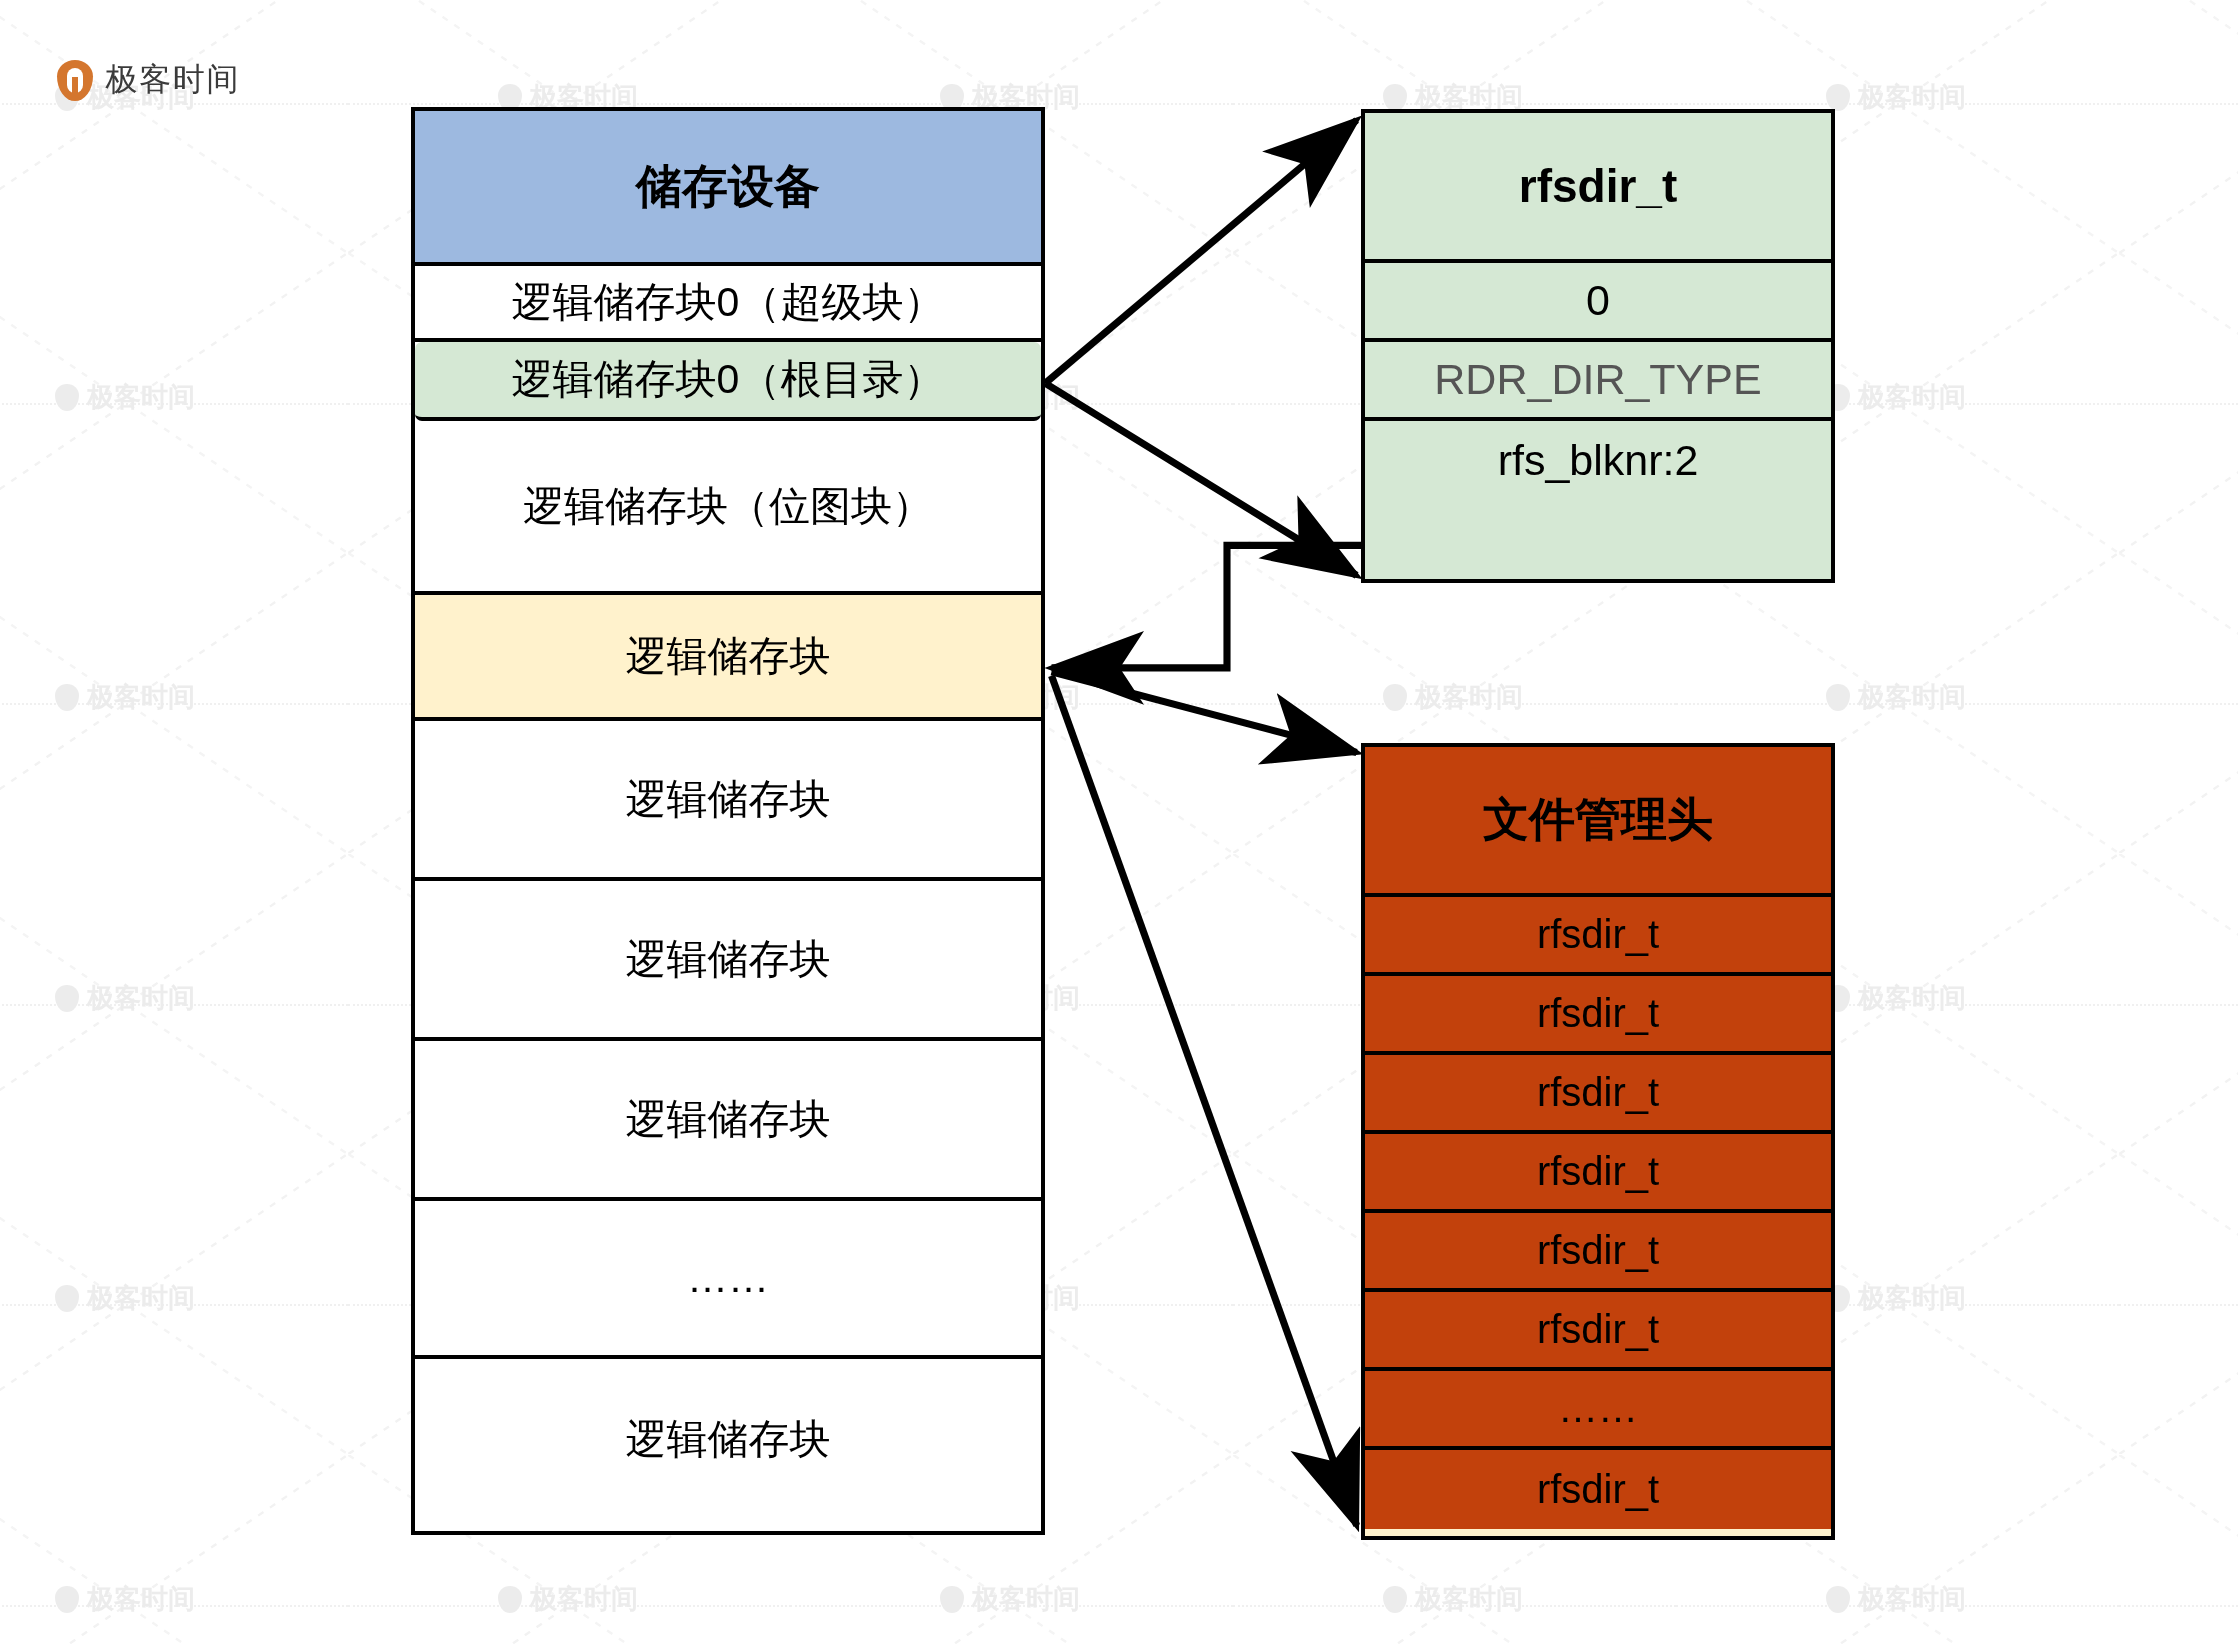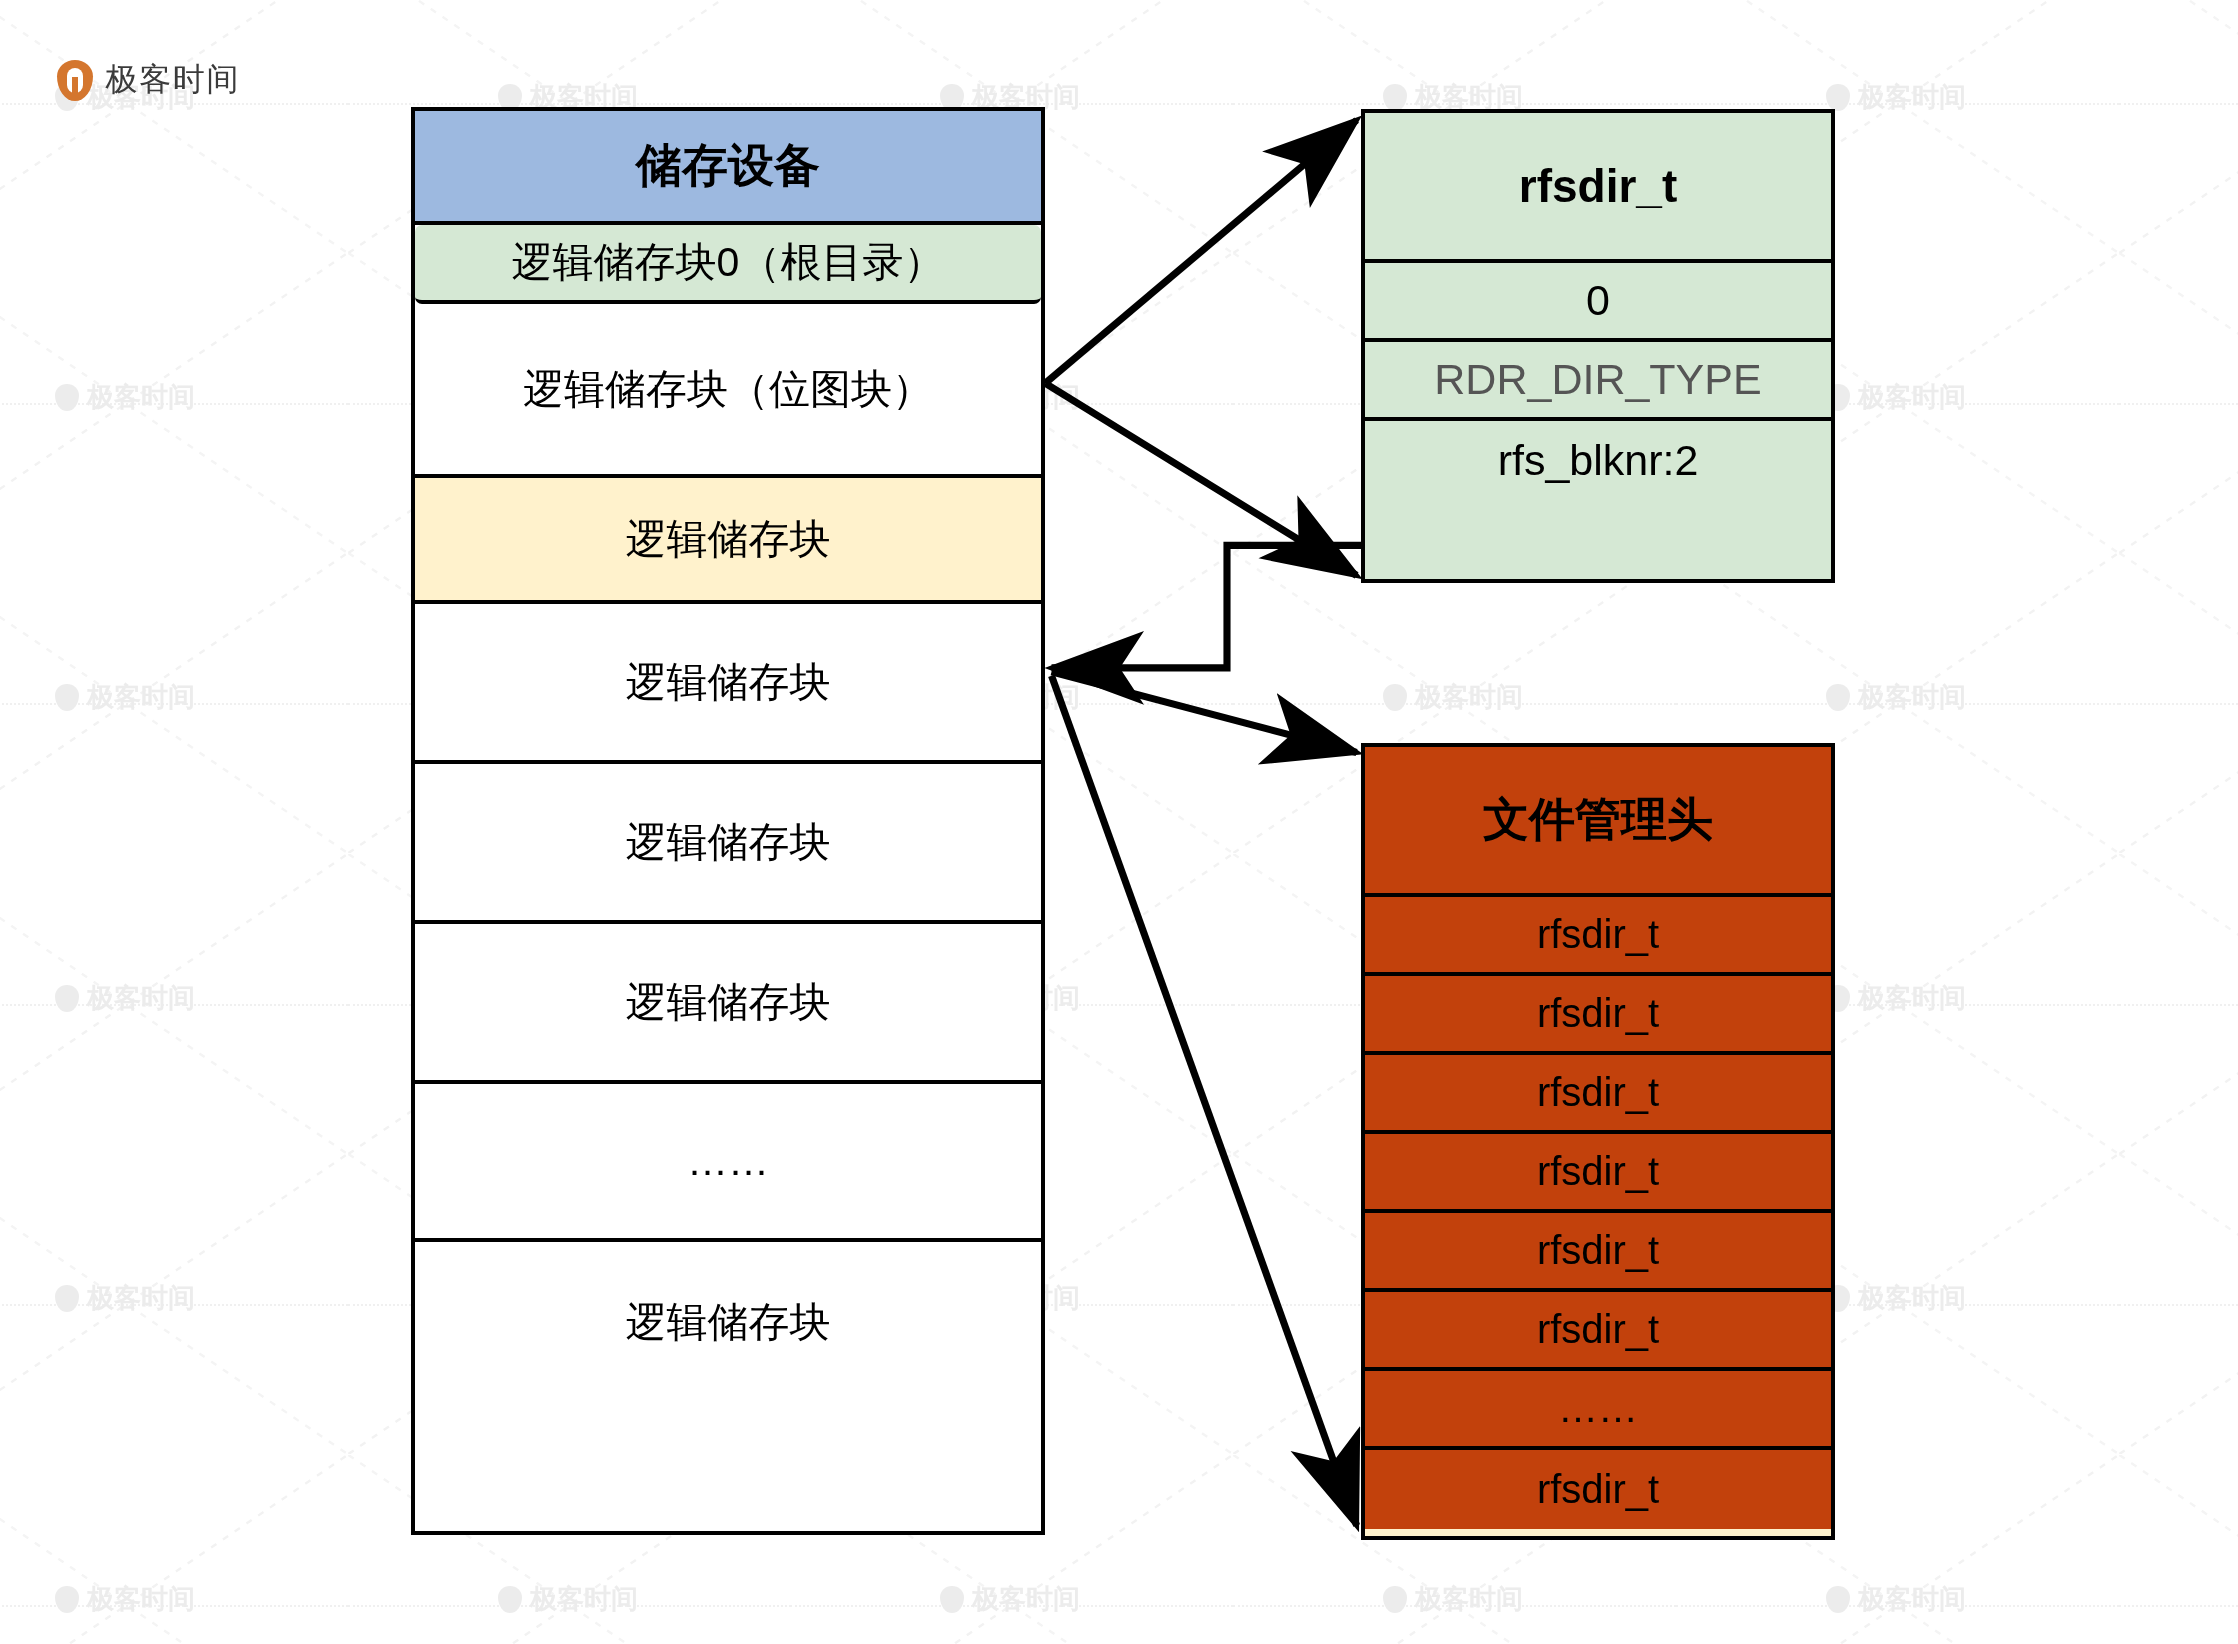--- a/index.html
+++ b/index.html
@@ -127,21 +127,21 @@
     text-align: center;
     color: #000000;
     border-bottom: 4px solid #000000;
   }
   .row:last-child { border-bottom: none; }
   .row.hdr { font-weight: bold; }
 
   
   #storage-box { left: 411px; top: 107px; width: 634px; height: 1428px; }
   #storage-box .row { font-size: 41px; }
-  #storage-box .row.hdr { font-size: 46px; background: #9db9e0; height: 114px; }
+  #storage-box .row.hdr { font-size: 46px; background: #9db9e0; height: 155px; }
   .row-super  { height: 76px;  background: #ffffff; }
   .row-root   { height: 79px; background: #d5e8d4; border-radius: 7px; }
   .row-bitmap { height: 174px; background: #ffffff; }
   .row-blk-hl { height: 126px; background: #fff2cc; }
   .row-blk    { height: 160px; background: #ffffff; }
   .row-dots   { height: 158px; background: #ffffff; }
   .row-blk-last { height: 160px; background: #ffffff; }
 
   
   #rfsdir-box { left: 1361px; top: 109px; width: 474px; height: 474px; background: #d5e8d4; }
@@ -567,20 +567,21 @@
 
     <polyline points="1722,690 1552,690 1552,845 1330,845" fill="none" stroke="#000000" stroke-width="9" marker-end="url(#ah)"></polyline>
 
     <line x1="1330" y1="850" x2="1716" y2="952" stroke="#000000" stroke-width="9" marker-end="url(#ah)"></line>
 
     <line x1="1330" y1="855" x2="1716" y2="1930" stroke="#000000" stroke-width="9" marker-end="url(#ah)"></line>
   </svg>
 
   <div class="box" id="storage-box">
     <div class="row hdr">储存设备</div>
+    <div class="row row-super">逻辑储存块0（超级块）</div>
     <div class="row row-root">逻辑储存块0（根目录）</div>
     <div class="row row-bitmap">逻辑储存块（位图块）</div>
     <div class="row row-blk-hl">逻辑储存块</div>
     <div class="row row-blk">逻辑储存块</div>
     <div class="row row-blk">逻辑储存块</div>
     <div class="row row-blk">逻辑储存块</div>
     <div class="row row-dots">……</div>
     <div class="row row-blk-last">逻辑储存块</div>
   </div>
 

